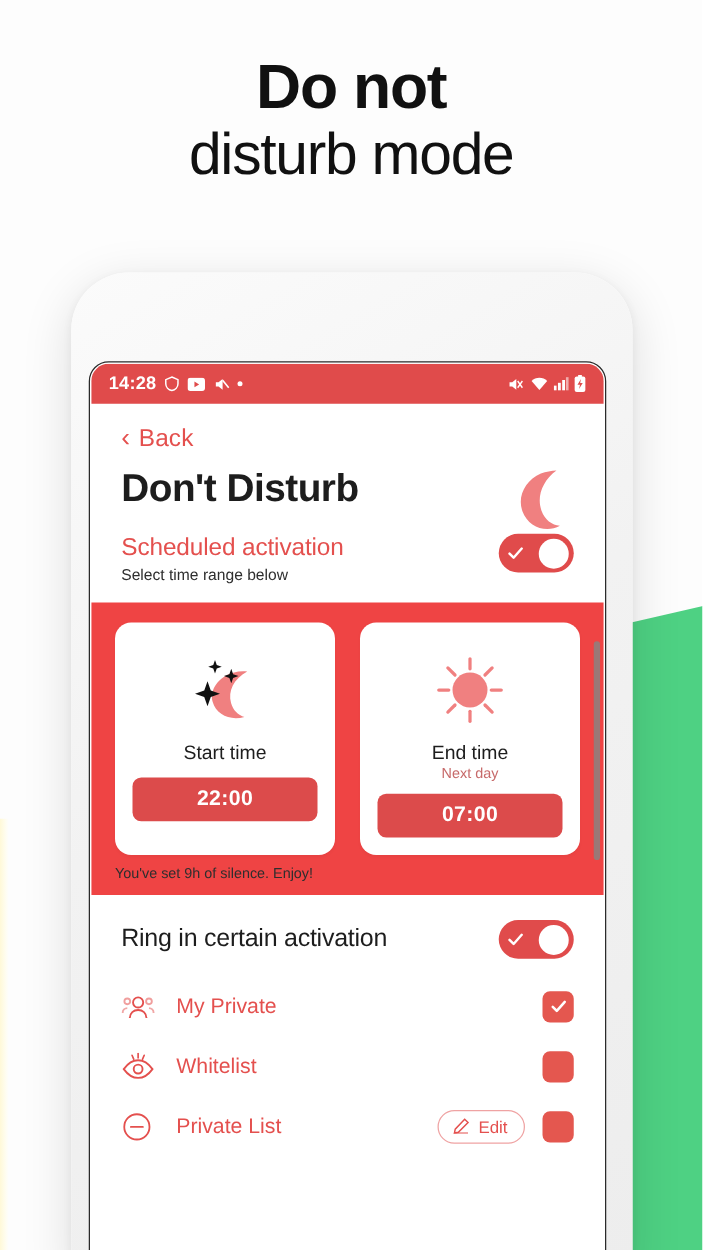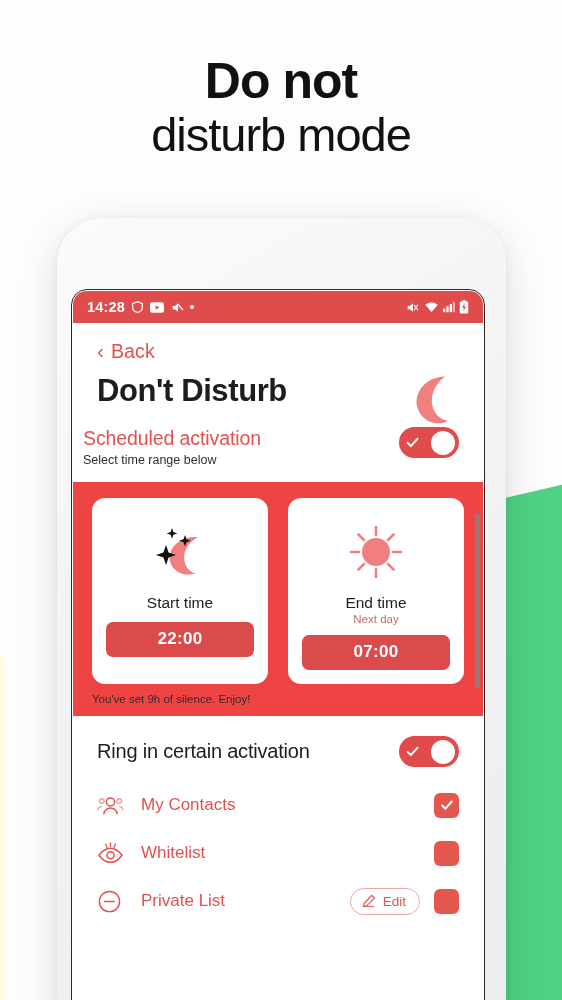--- a/index.html
+++ b/index.html
@@ -39,21 +39,21 @@
     position: absolute;
     left: 0px; top: 655px;
     width: 7px; height: 350px;
     background: linear-gradient(to right,#FFF9D8,#fffdf2 70%,#fdfdfd);
     z-index: 1;
   }
 
   
   .headline {
     position: absolute;
-    left: 0; top: 54px;
+    left: 0; top: 42px;
     width: 562px;
     text-align: center;
     z-index: 6;
     color: #111111;
     letter-spacing: -1px;
   }
   .headline .l1 {
     display: block;
     font-size: 50px;
     font-weight: 700;
@@ -135,21 +135,21 @@
     margin-top: 3px;
     font-size: 17.5px; color: #a5a5a5; font-weight: 400;
   }
   .moon-hdr {
     position: absolute; right: 17px; top: 50px;
   }
 
   
   .sched-row {
     margin-top: 18px;
-    padding: 0 24px 0 10px;
+    padding: 0 24px 0 24px;
     display: flex; align-items: flex-start; justify-content: space-between;
   }
   .sched-title { font-size: 19.5px; color: #E4504E; font-weight: 400; letter-spacing:-.1px;}
   .sched-sub { font-size: 12.5px; color: #2e2e2e; margin-top: 3px; }
 
   .toggle {
     width: 60px; height: 31px;
     border-radius: 18px;
     background: #E04B4B;
     display: flex; align-items: center; justify-content: space-between;
@@ -397,21 +397,21 @@
         <span class="cond-ico">
           <svg width="27" height="23" viewBox="0 0 30 26" fill="none" stroke="#E4504E" stroke-width="1.7">
             <circle cx="15" cy="9" r="4.6"></circle>
             <path d="M7.5 23 c0-4.3 3.4-7.2 7.5-7.2 s7.5 2.9 7.5 7.2"></path>
             <circle cx="5.2" cy="8" r="2.6" opacity=".55"></circle>
             <circle cx="24.8" cy="8" r="2.6" opacity=".55"></circle>
             <path d="M1 18.5 c0-2.6 1.9-4.4 4.2-4.4" opacity=".5"></path>
             <path d="M29 18.5 c0-2.6-1.9-4.4-4.2-4.4" opacity=".5"></path>
           </svg>
         </span>
-        <span class="cond-lbl">My Contacts</span>
+        <span class="cond-lbl">My Private</span>
         <span class="cbox">
           <svg width="14" height="14" viewBox="0 0 16 16">
             <path d="M2.5 8.5 L6.2 12.2 L13.5 4" stroke="#fff" stroke-width="2.3" fill="none" stroke-linecap="round" stroke-linejoin="round"></path>
           </svg>
         </span>
       </div>
 
       <div class="cond-item">
         <span class="cond-ico">
           <svg width="27" height="23" viewBox="0 0 30 26" fill="none" stroke="#E4504E" stroke-width="1.7">

